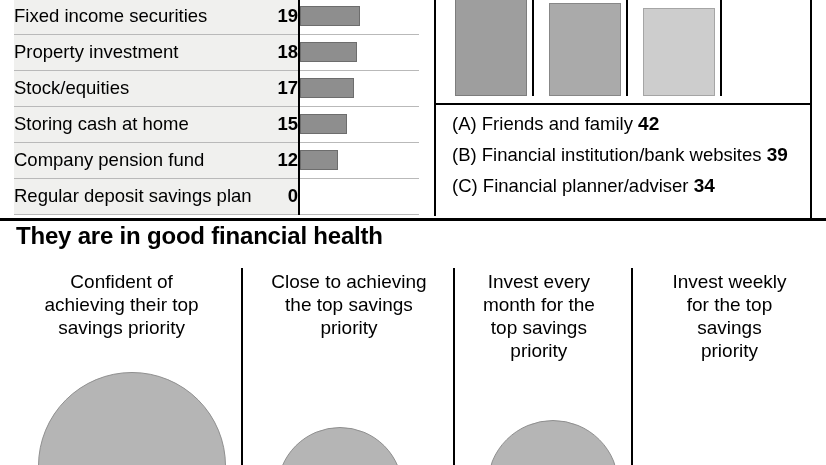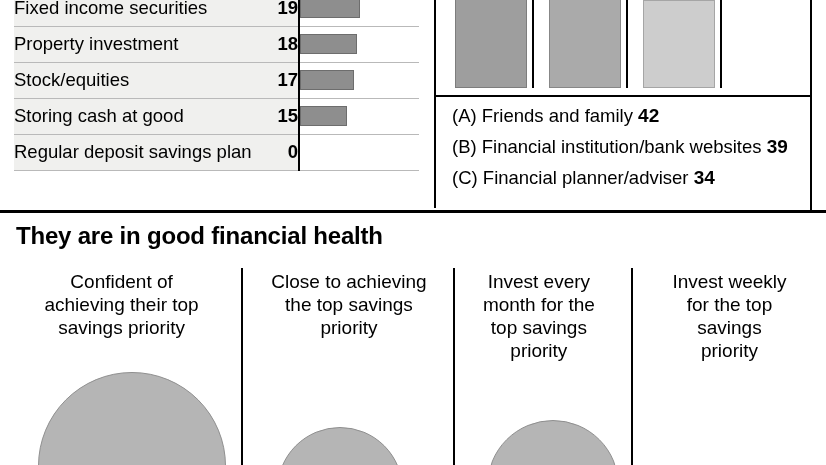--- a/index.html
+++ b/index.html
@@ -13,21 +13,21 @@
     overflow: hidden;
     font-family: "Liberation Sans", sans-serif;
     color: #000000;
     position: relative;
   }
 
   
   #top-section {
     position: absolute;
     left: 0;
-    top: 0;
+    top: 8px;
     width: 815px;
     height: 218px;
   }
 
   
   #investment-table {
     position: absolute;
     left: 14px;
     top: -10px;
     width: 405px;
@@ -206,24 +206,31 @@
       </td>
     </tr>
     <tr>
       <td class="lbl">Stock/equities</td>
       <td class="val">17</td>
       <td class="barcell">
         <div class="bar" style="width:54px"></div>
       </td>
     </tr>
     <tr>
-      <td class="lbl">Storing cash at good</td>
+      <td class="lbl">Storing cash at home</td>
       <td class="val">15</td>
       <td class="barcell">
         <div class="bar" style="width:47px"></div>
+      </td>
+    </tr>
+    <tr>
+      <td class="lbl">Company pension fund</td>
+      <td class="val">12</td>
+      <td class="barcell">
+        <div class="bar" style="width:38px"></div>
       </td>
     </tr>
     <tr>
       <td class="lbl">Regular deposit savings plan</td>
       <td class="val">0</td>
       <td class="barcell"></td>
     </tr>
   </tbody>
     </table>
 

